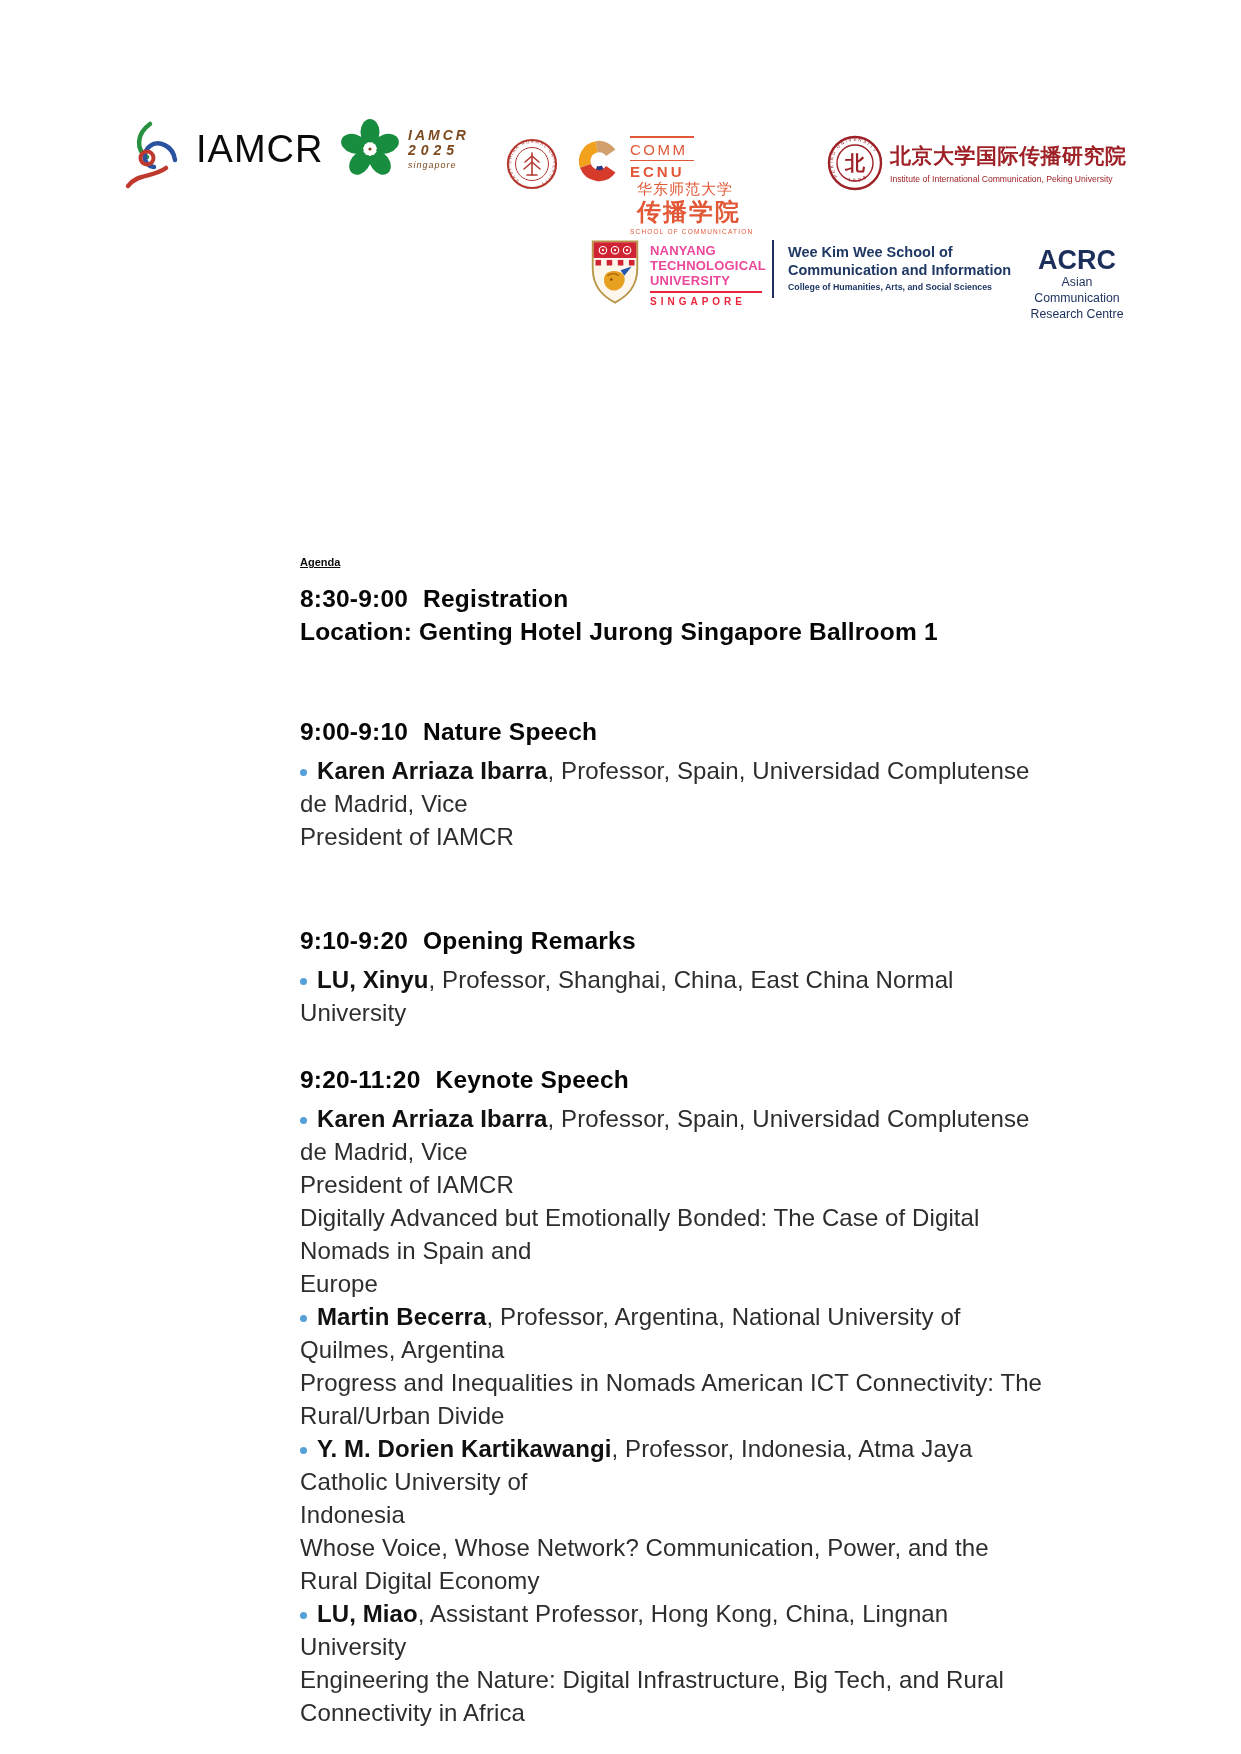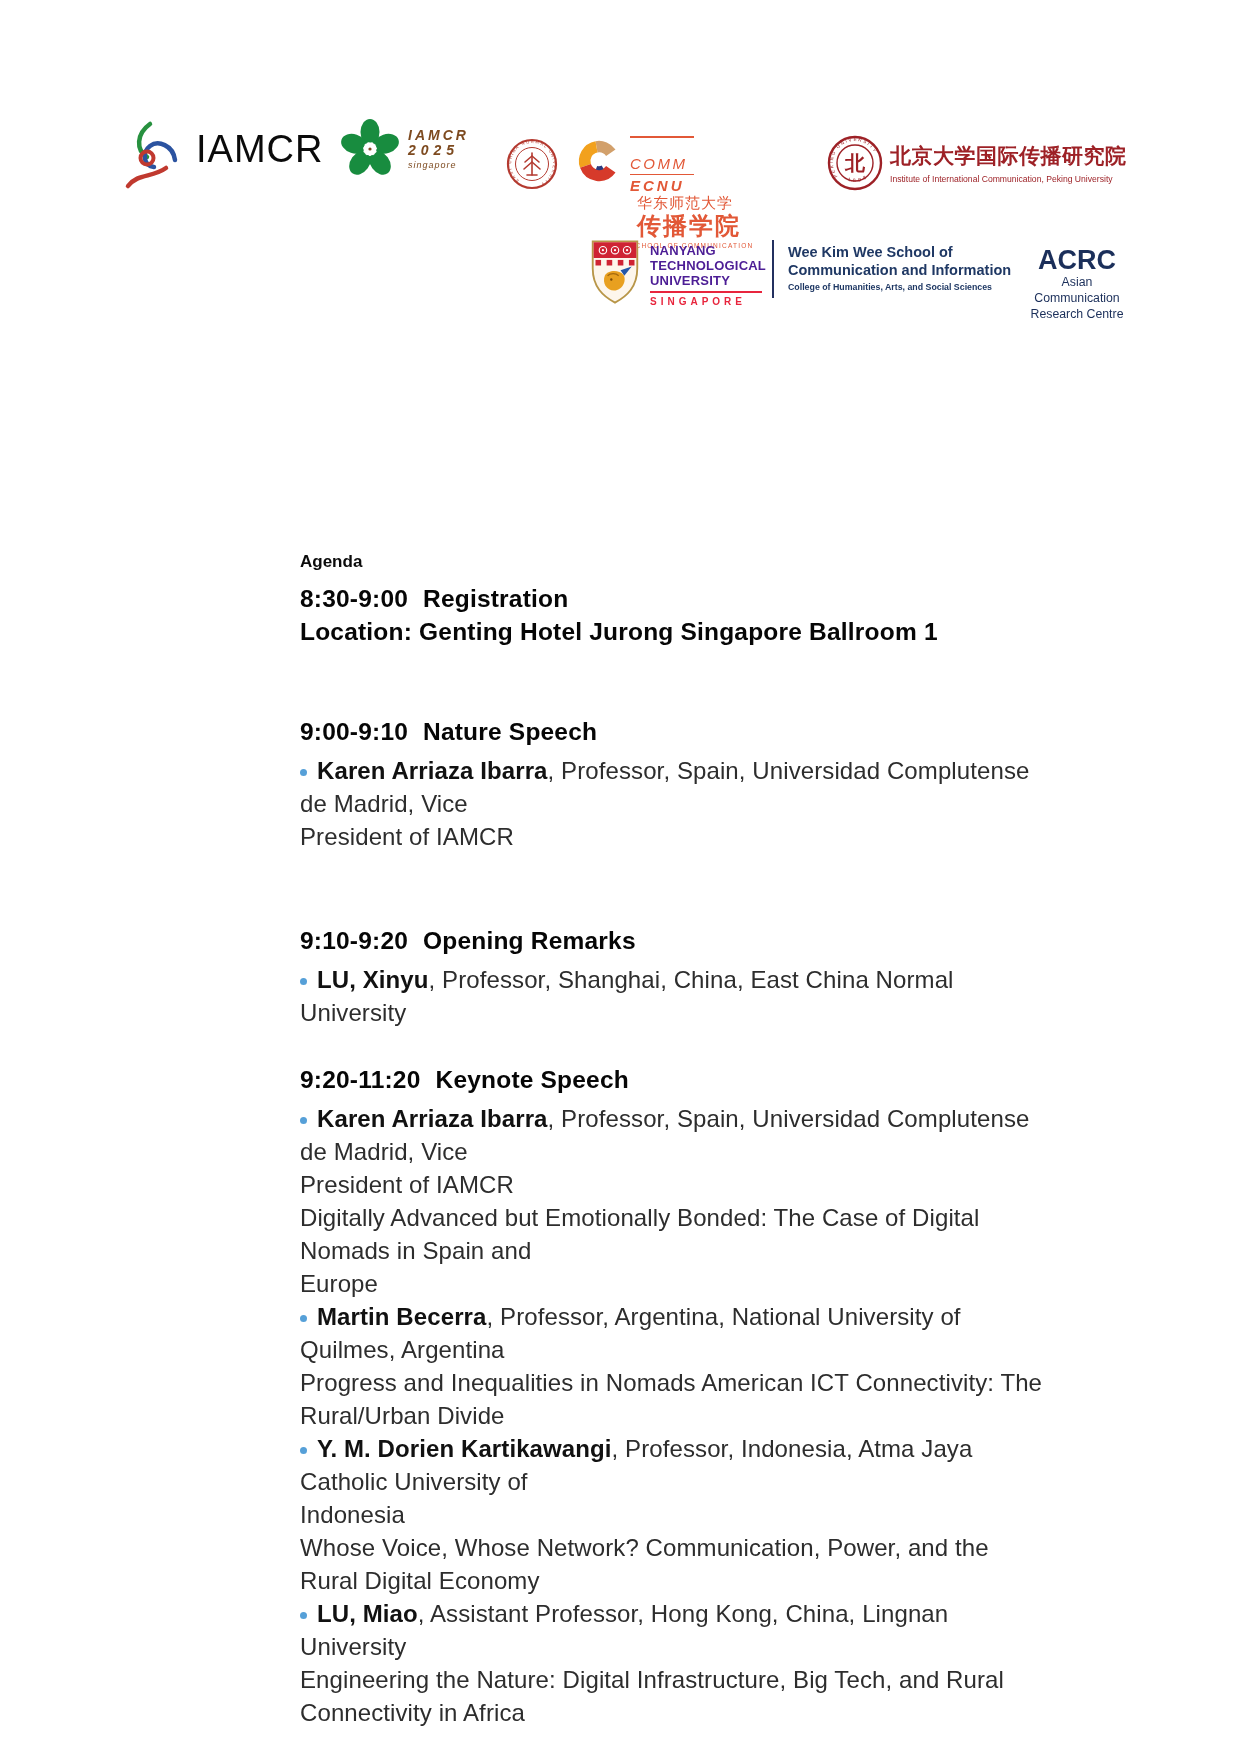--- a/index.html
+++ b/index.html
@@ -12,46 +12,46 @@
   .abs { position:absolute; }
 
   
   .iamcr-word { font-size:38px; font-weight:500; letter-spacing:1px; color:#0a0a0a; }
   .hand { color:#7d4a1f; font-style:italic; line-height:15px; }
   .hand .h1 { font-weight:bold; font-size:14px; letter-spacing:3px; }
   .hand .h2 { font-weight:bold; font-size:14px; letter-spacing:5px; }
   .hand .h3 { font-size:9px; letter-spacing:1px; }
 
   .comm-block { width:170px; color:#e25837; }
-  .comm-left { width:64px; border-top:2px solid #e25837; padding-top:17px; float:left;font-style:italic; }
+  .comm-left { width:64px; border-top:2px solid #e25837; padding-top:3px; float:left; }
   .comm-word { font-size:15px; letter-spacing:2.5px; font-weight:400; padding-bottom:2px; border-bottom:1.5px solid #e25837; }
   .ecnu-word { font-size:15px; letter-spacing:3px; font-weight:bold; padding-top:2px; }
   .comm-cn { float:left; margin-left:7px; }
   .comm-cn .cn1 { font-size:15px; letter-spacing:1px; }
   .comm-cn .cn2 { font-size:24px; font-weight:bold; letter-spacing:2px; line-height:26px; }
   .comm-caption { clear:both; padding-top:3px; font-size:6.5px; letter-spacing:1.2px; }
 
   .pku-text .cn { font-size:21px; font-weight:bold; letter-spacing:0.5px; color:#9d2126; }
   .pku-text .en { font-size:8.6px; margin-top:4px; color:#9d2126; }
 
   
-  .ntu-text { color:#4c1d95; font-weight:bold; font-size:13px; line-height:15px; letter-spacing:0.2px; }
+  .ntu-text { color:#ec4899; font-weight:bold; font-size:13px; line-height:15px; letter-spacing:0.2px; }
   .ntu-rule { height:2px; background:#e8253d; margin:3px 0 3px 0; width:112px; }
   .ntu-sg { color:#e8253d; font-size:10px; font-weight:bold; letter-spacing:4px; }
   .vdiv { width:2px; height:58px; background:#23305f; }
   .wkw { color:#1f3864; }
   .wkw .l { font-size:14.5px; font-weight:bold; line-height:18px; }
   .wkw .s { font-size:8.8px; font-weight:bold; margin-top:3px; }
   .acrc { color:#1b2f5a; text-align:center; width:118px; }
   .acrc .abbr { font-size:27px; font-weight:bold; line-height:28px; }
   .acrc .l { font-size:12.3px; line-height:16px; }
 
   
   .content { position:absolute; left:300px; top:552px; width:745px; }
-  .agenda-label { font-size:17px; font-weight:bold; color:#0b0b0b; line-height:20px; margin-bottom:10px; }
+  .agenda-label { font-size:11px; font-weight:bold; color:#0b0b0b; line-height:20px; margin-bottom:10px;text-decoration:underline; }
   h2 { font-size:24.5px; font-weight:bold; color:#060606; line-height:33px; letter-spacing:0.2px; }
   .h-gap { margin-left:15px; }
   .mt-welcome { margin-top:67px; }
   .mt-opening { margin-top:71px; }
   .mt-keynote { margin-top:34px; }
   .mt-lunch   { margin-top:97px; }
   p.speaker, p.talk { font-size:24px; line-height:33px; color:#2d2d2d; letter-spacing:0.1px; }
   .first-p { margin-top:6px; }
   .pre { white-space:pre-line; }
   .bullet { display:inline-block; width:7px; height:7px; border-radius:50%; background:#56a0d8; margin-right:10px; vertical-align:3px; }

